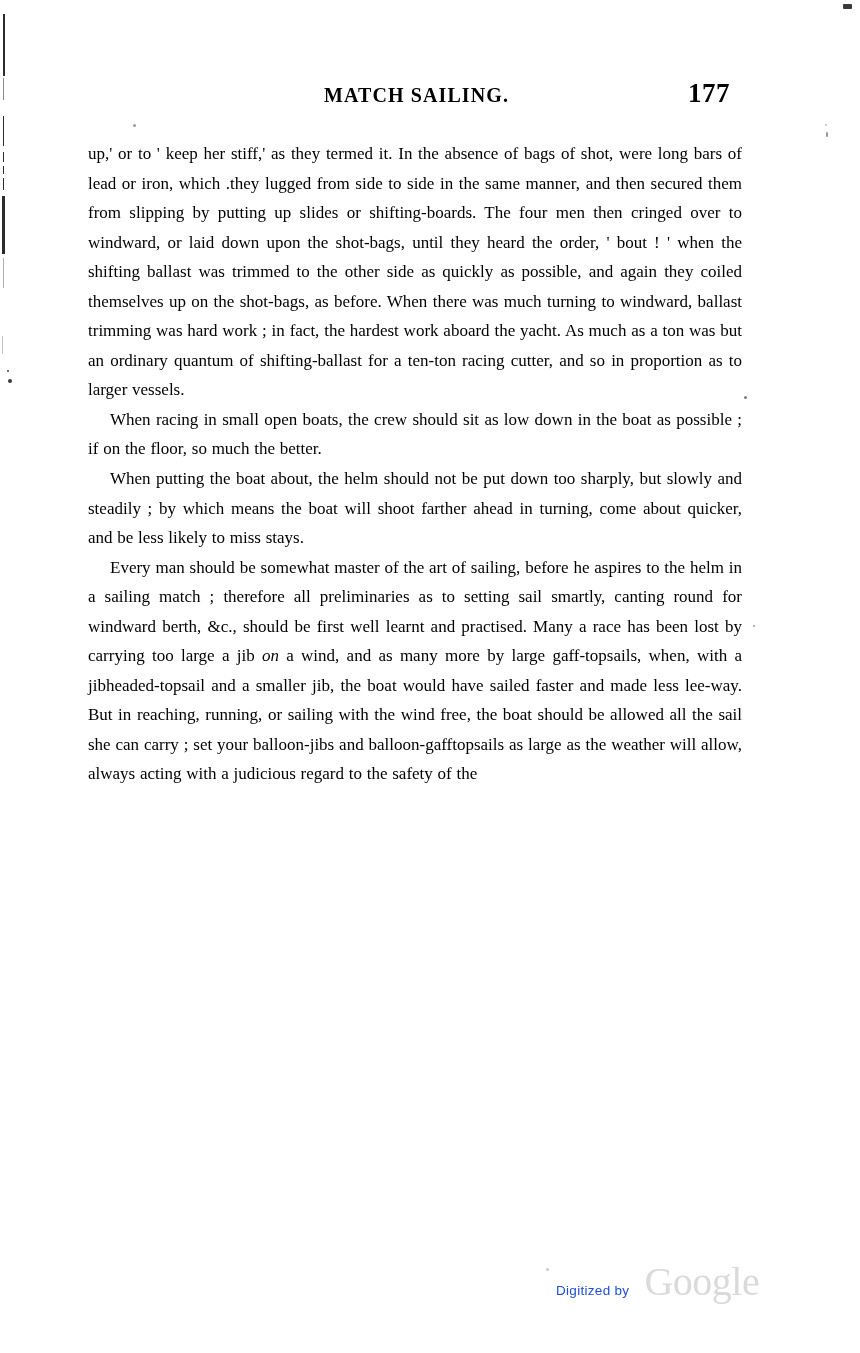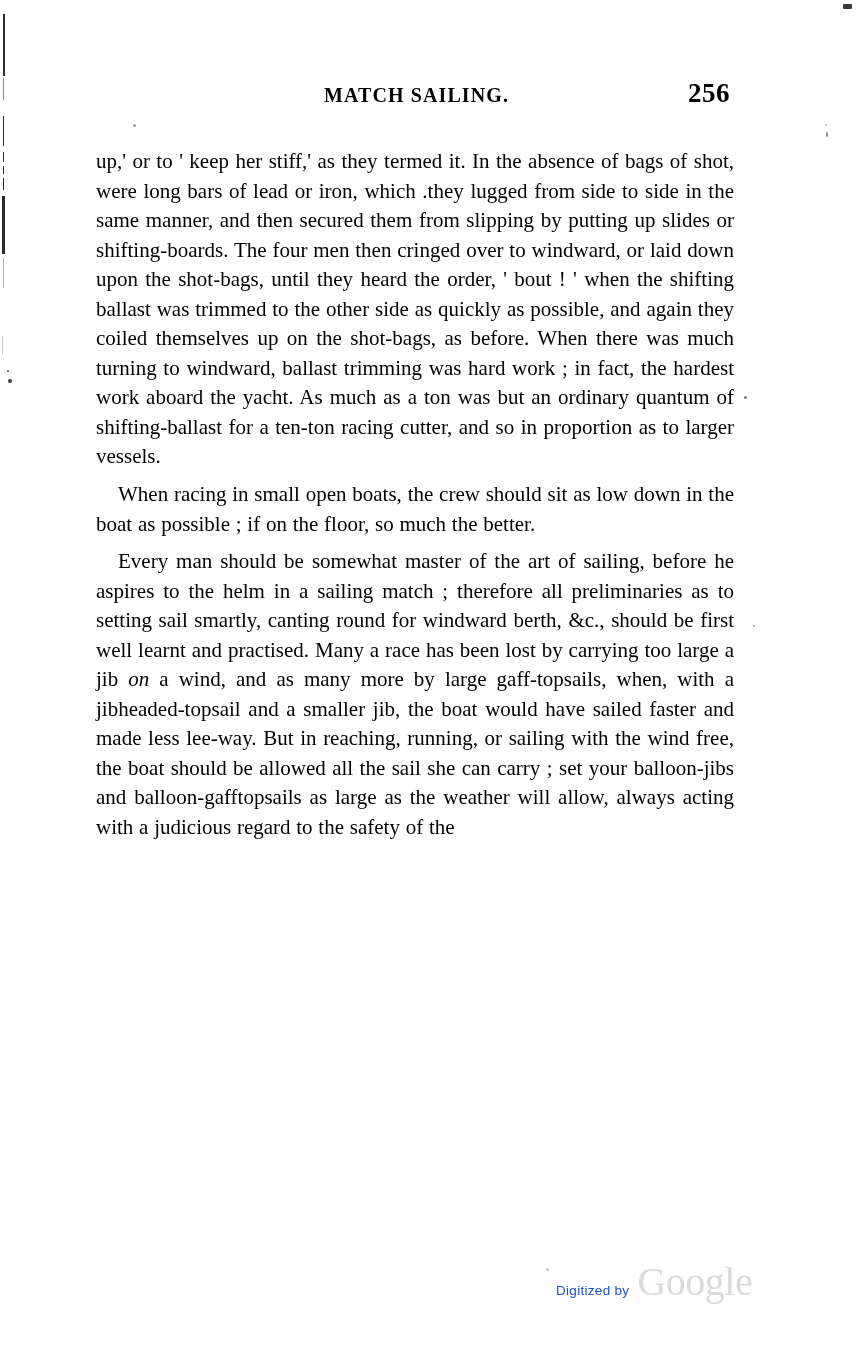--- a/index.html
+++ b/index.html
@@ -64,22 +64,22 @@
   }
 
   
   .textblock {
     position: absolute;
     left: 88px;
     top: 139px;
     width: 654px;
   }
   .para {
-    margin: 8px;
-    font-size: 21px;
+    margin: 0;
+    font-size: 17px;
     line-height: 29.55px;
     text-align: justify;
     text-indent: 22px;
     word-spacing: 0.5px;
     -webkit-hyphens: none;
     hyphens: none;
   }
   .para.no-indent {
     text-indent: 0;
   }
@@ -102,21 +102,21 @@
   .wm-pre {
     font-family: "Liberation Sans", "DejaVu Sans", sans-serif;
     font-size: 13.5px;
     color: #1d4ed8;
     letter-spacing: 0.3px;
   }
   .wm-brand {
     font-family: "Liberation Serif", "DejaVu Serif", serif;
     font-size: 40px;
     color: #dadada;
-    margin-left: 8px;
+    margin-left: 15px;
     letter-spacing: -0.5px;
   }
 </style>
 </head>
 <body>
 
 <div class="page">
 
   <div class="scan-artifacts">
     <div class="bind-seg" style="left:3px; top:14px; width:2px; height:62px;"></div>
@@ -134,31 +134,32 @@
     <div class="speck" style="left:826px; top:132px; width:2px; height:5px; border-radius:1px; background:#9a9a9a;"></div>
     <div class="speck" style="left:825px; top:124px; width:2px; height:2px; background:#bdbdbd;"></div>
     <div class="speck" style="left:133px; top:124px; width:3px; height:3px; background:#9a9a9a;"></div>
     <div class="speck" style="left:744px; top:396px; width:3px; height:3px; background:#7a7a7a;"></div>
     <div class="speck" style="left:753px; top:625px; width:2px; height:2px; background:#9a9a9a;"></div>
     <div class="speck" style="left:546px; top:1268px; width:3px; height:3px; background:#c9c9c9;"></div>
   </div>
 
   <div class="running-head">
     <div class="head-title">MATCH SAILING.</div>
-    <div class="head-folio">256</div>
+    <div class="head-folio">177</div>
   </div>
 
   <div class="textblock">
 
     <p class="para no-indent">up,' or to ' keep her stiff,' as they termed it.   In the absence of bags of shot, were long bars of lead or iron, which .they lugged from side to side in the same manner, and then secured them from slipping by putting up slides or shifting-boards.   The four men then cringed over to windward, or laid down upon the shot-bags, until they heard the order, ' bout ! ' when the shifting ballast was trimmed to the other side as quickly as possible, and again they coiled themselves up on the shot-bags, as before.   When there was much turning to windward, ballast trimming was hard work ; in fact, the hardest work aboard the yacht.   As much as a ton was but an ordinary quantum of shifting-ballast for a ten-ton racing cutter, and so in proportion as to larger vessels.</p>
 
 
 
     <p class="para">When racing in small open boats, the crew should sit as low down in the boat as possible ; if on the floor, so much the better.</p>
 
+    <p class="para">When putting the boat about, the helm should not be put down too sharply, but slowly and steadily ; by which means the boat will shoot farther ahead in turning, come about quicker, and be less likely to miss stays.</p>
 
     <p class="para">Every man should be somewhat master of the art of sailing, before he aspires to the helm in a sailing match ; therefore all preliminaries as to setting sail smartly, canting round for windward berth, &amp;c., should be first well learnt and practised. Many a race has been lost by carrying too large a jib <em>on</em> a wind, and as many more by large gaff-topsails, when, with a jibheaded-topsail and a smaller jib, the boat would have sailed faster and made less lee-way.   But in reaching, running, or sailing with the wind free, the boat should be allowed all the sail she can carry ; set your balloon-jibs and balloon-gafftopsails as large as the weather will allow, always acting with a judicious regard to the safety of the</p>
 
   </div>
 
   <div class="watermark">
     <span class="wm-pre">Digitized by</span>
     <span class="wm-brand">Google</span>
   </div>
 

